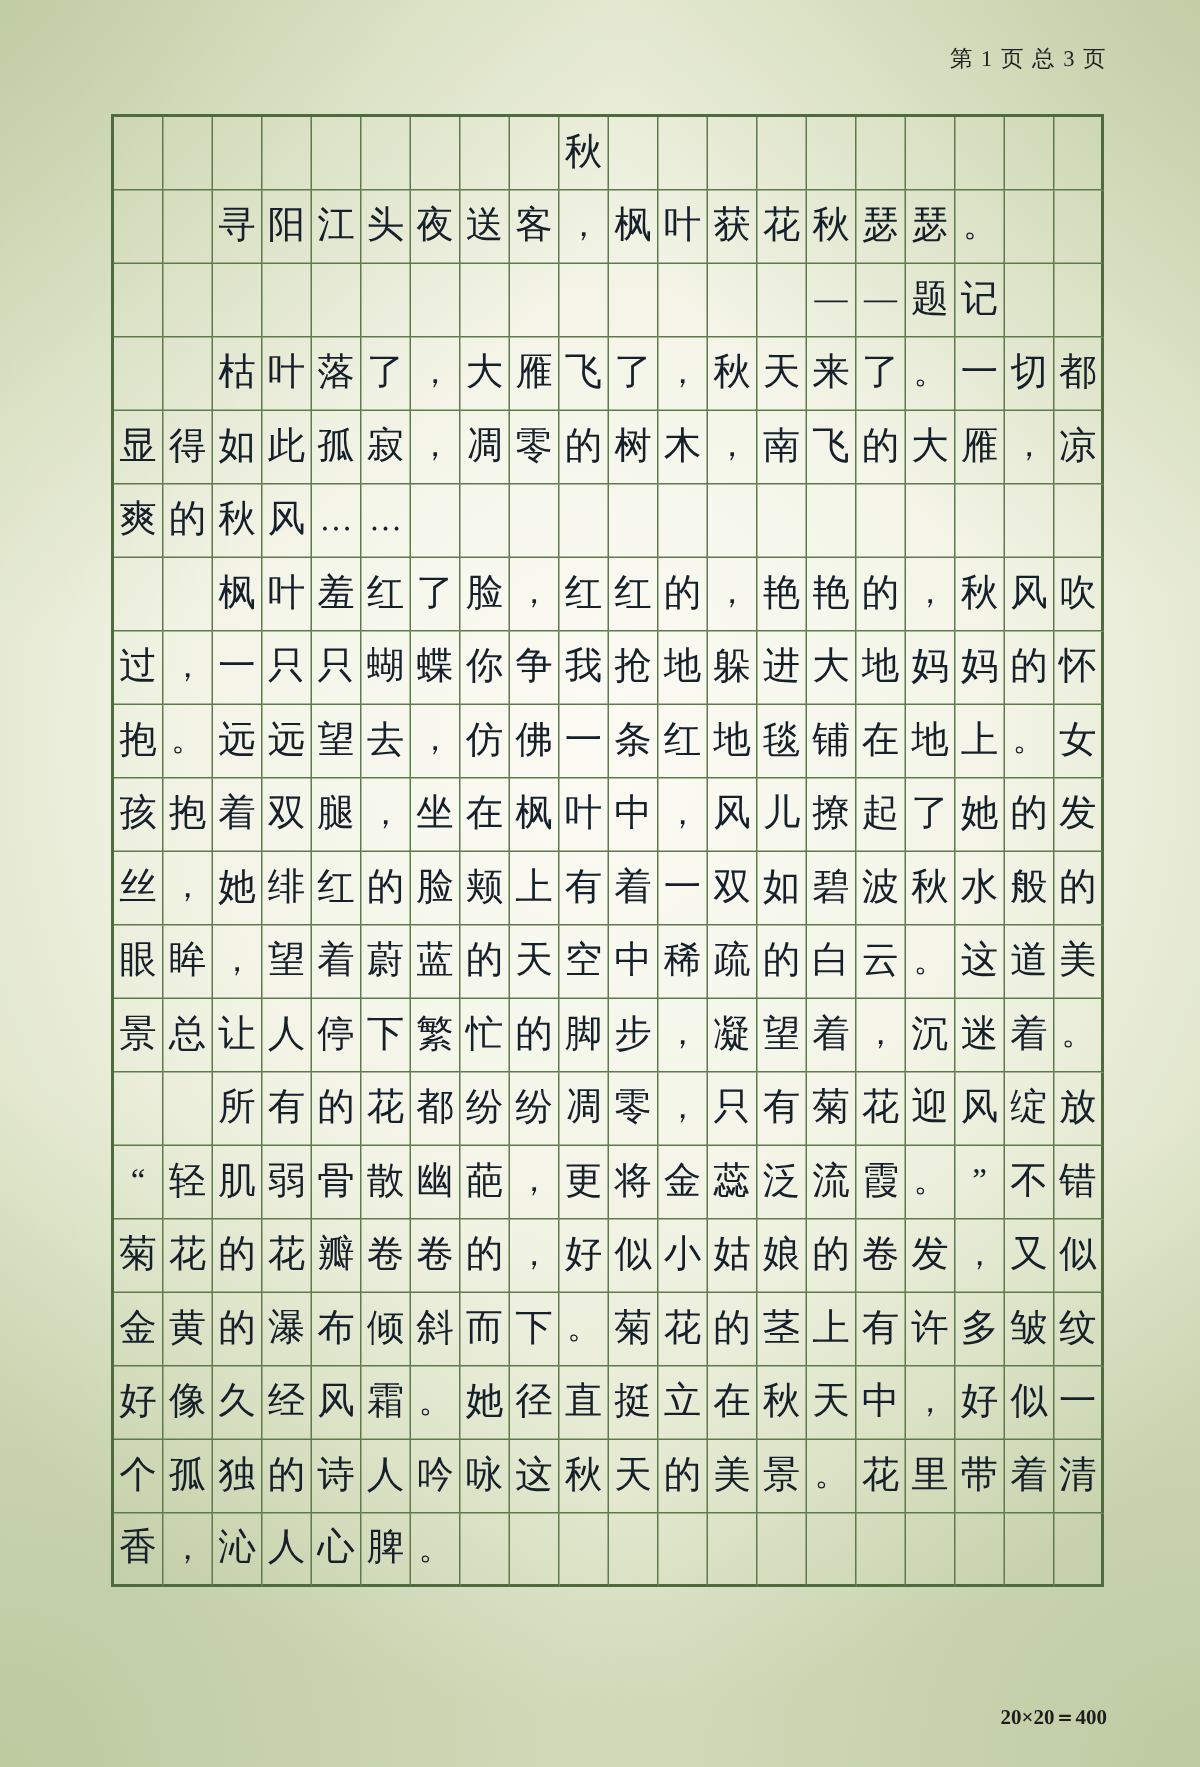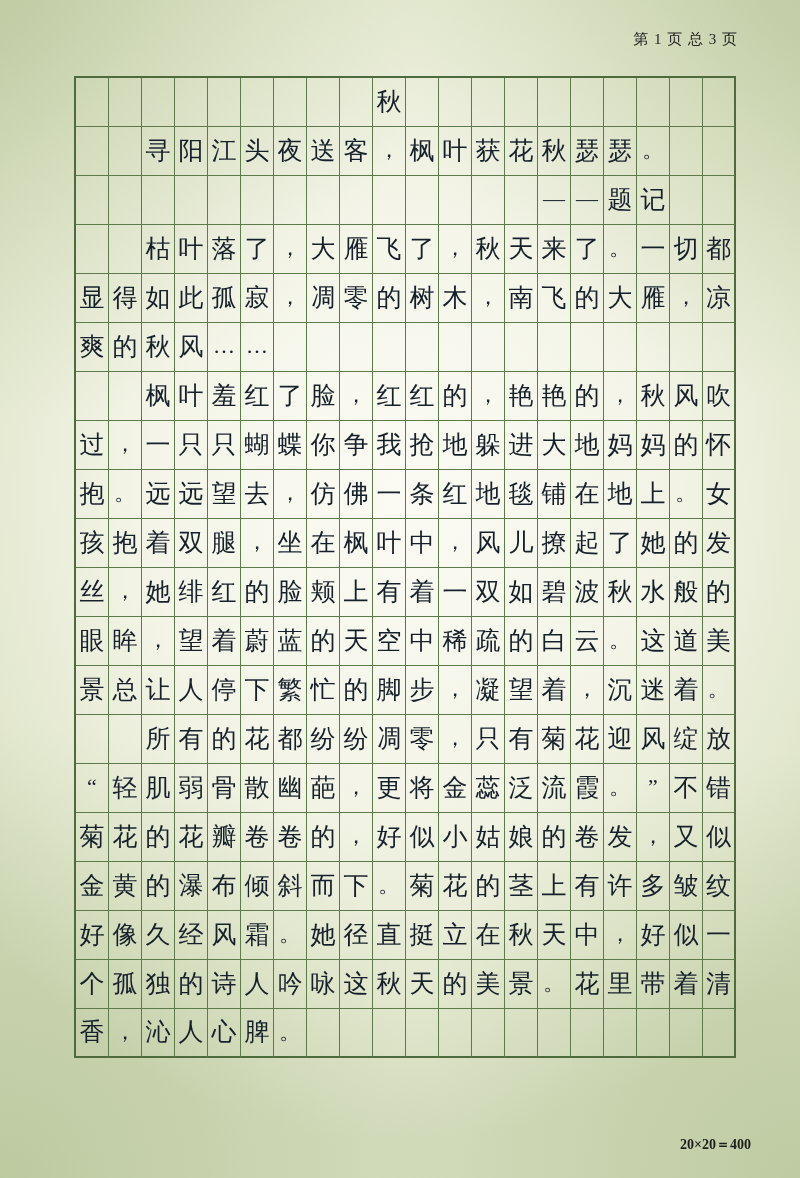--- a/index.html
+++ b/index.html
@@ -44,21 +44,21 @@
     right: 62px;
     font-size: 15px;
     color: #222;
     letter-spacing: 1px;
     font-family: "Liberation Serif", "DejaVu Serif", serif;
   }
 
   .page-footer {
     position: absolute;
     bottom: 24px;
-    right: 49px;
+    right: 62px;
     font-size: 14px;
     font-weight: bold;
     color: #1d1d1d;
     letter-spacing: 0px;
   }
 
   
   .grid {
     position: absolute;
     left: 74px;

